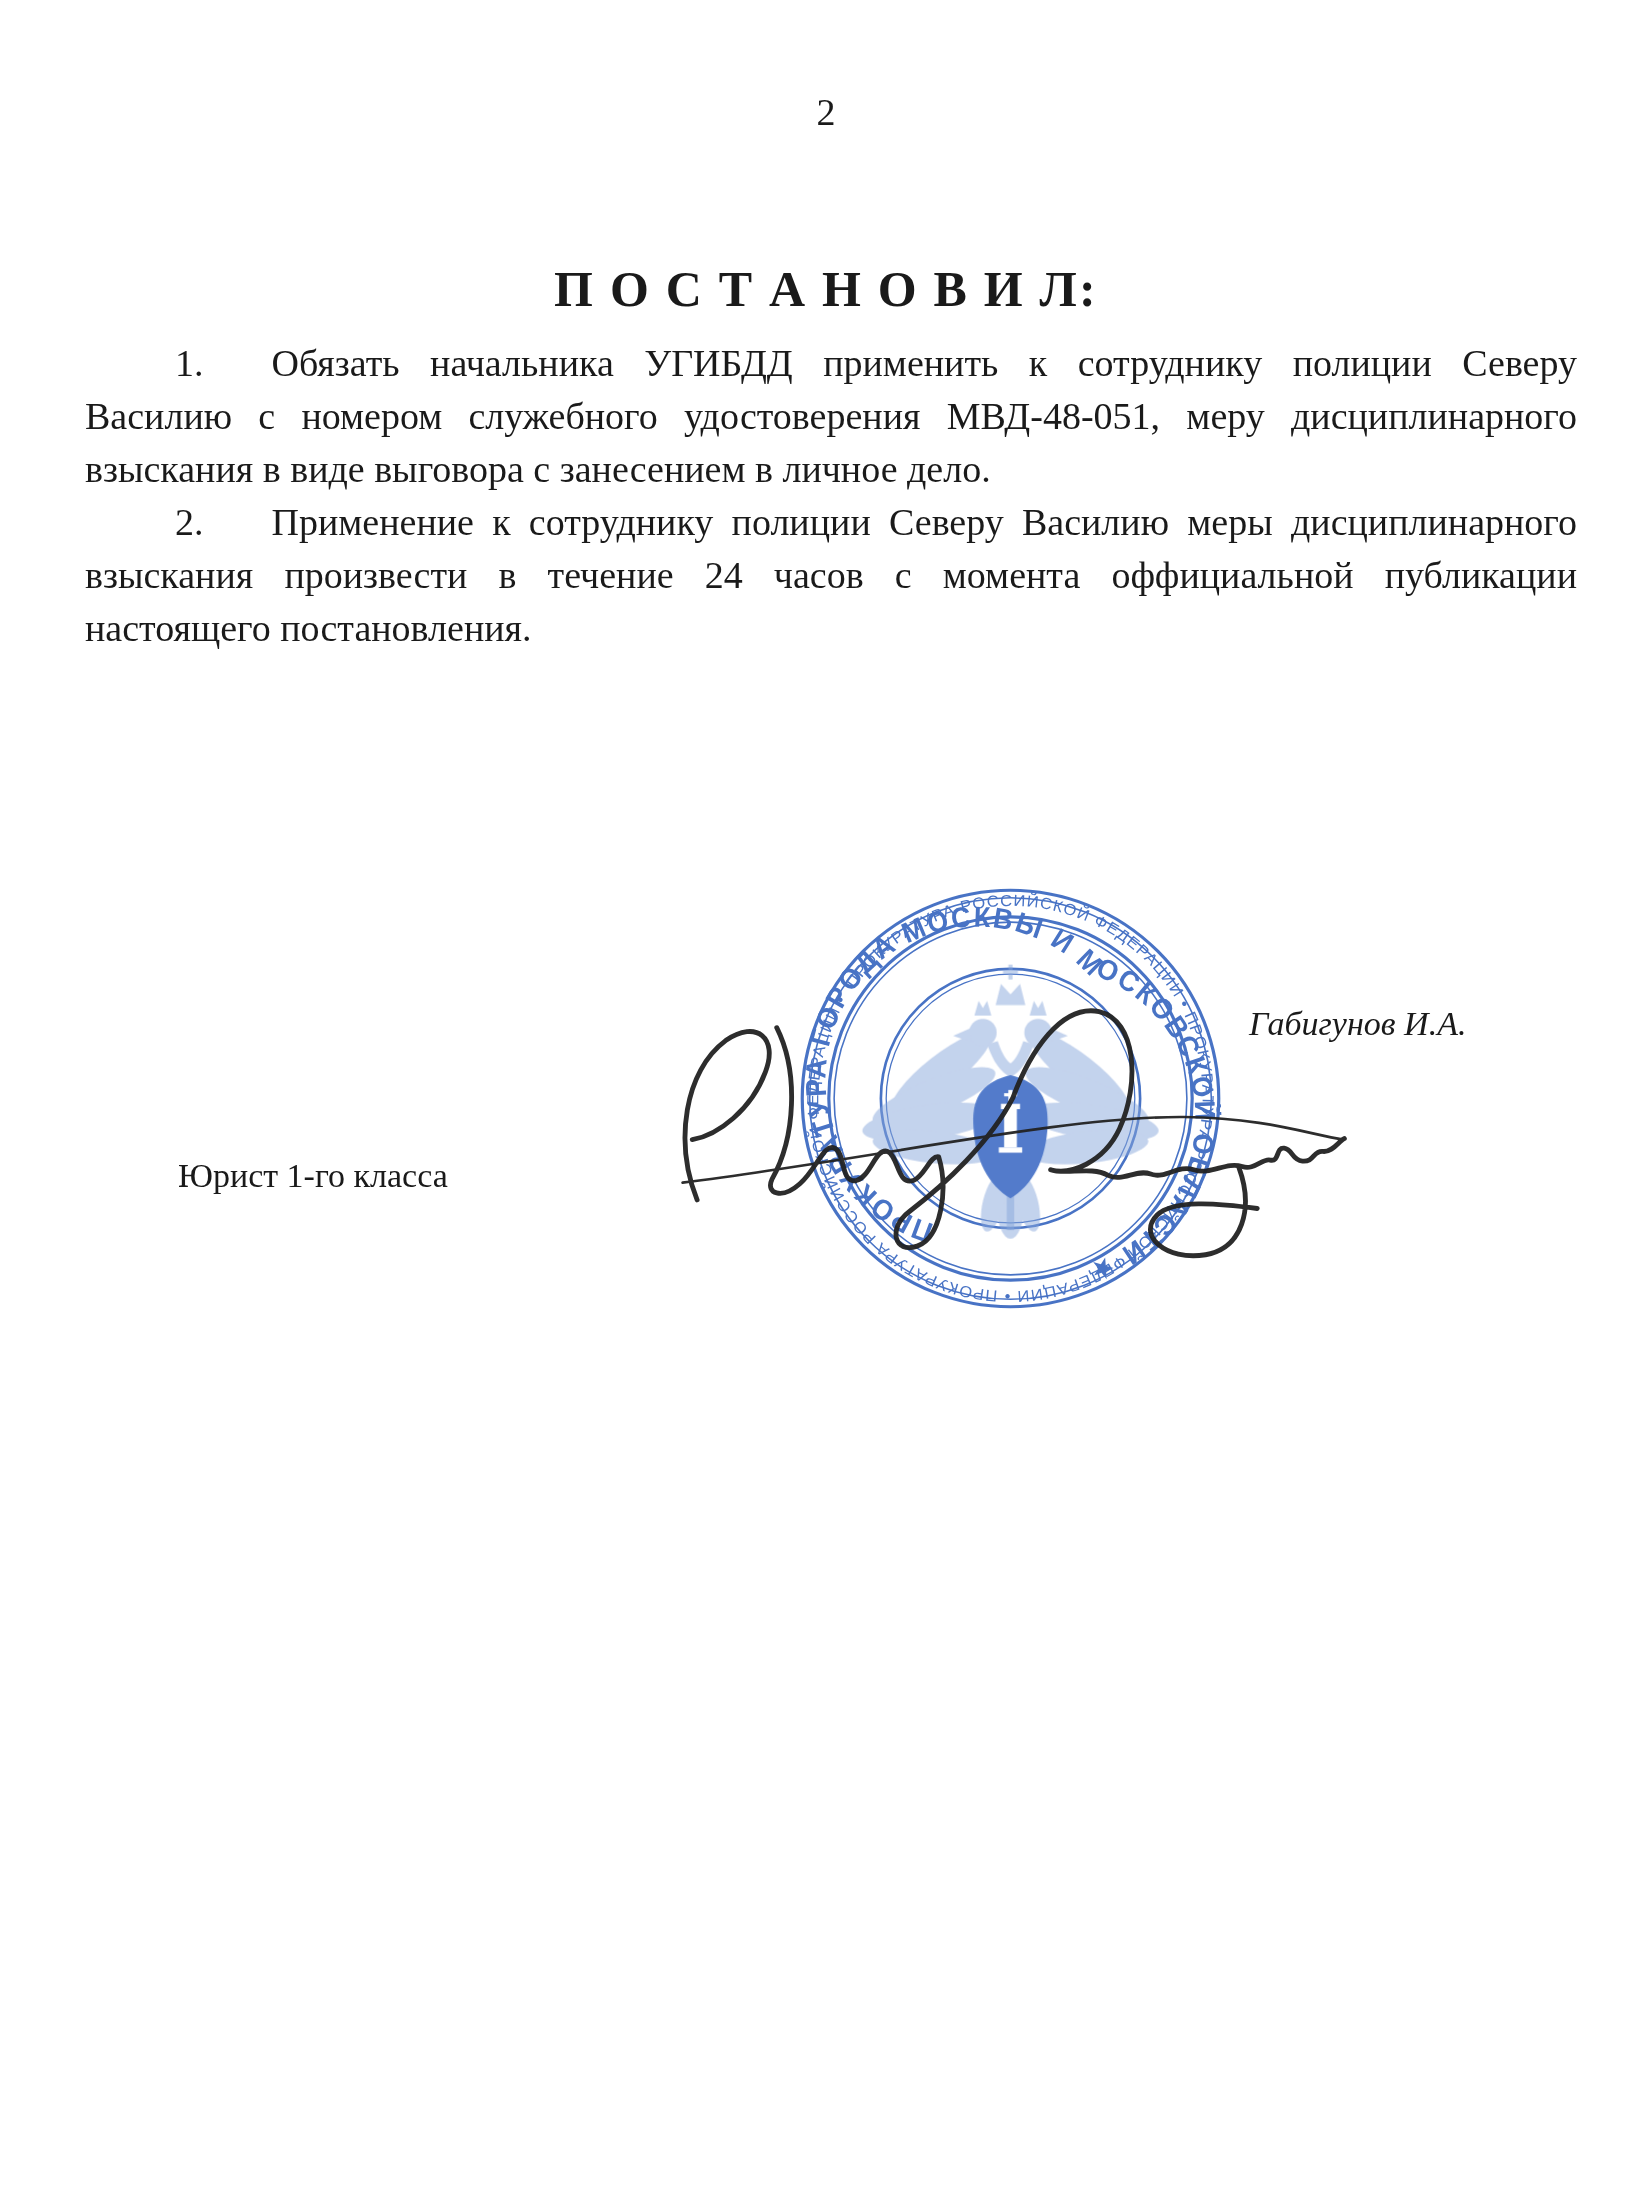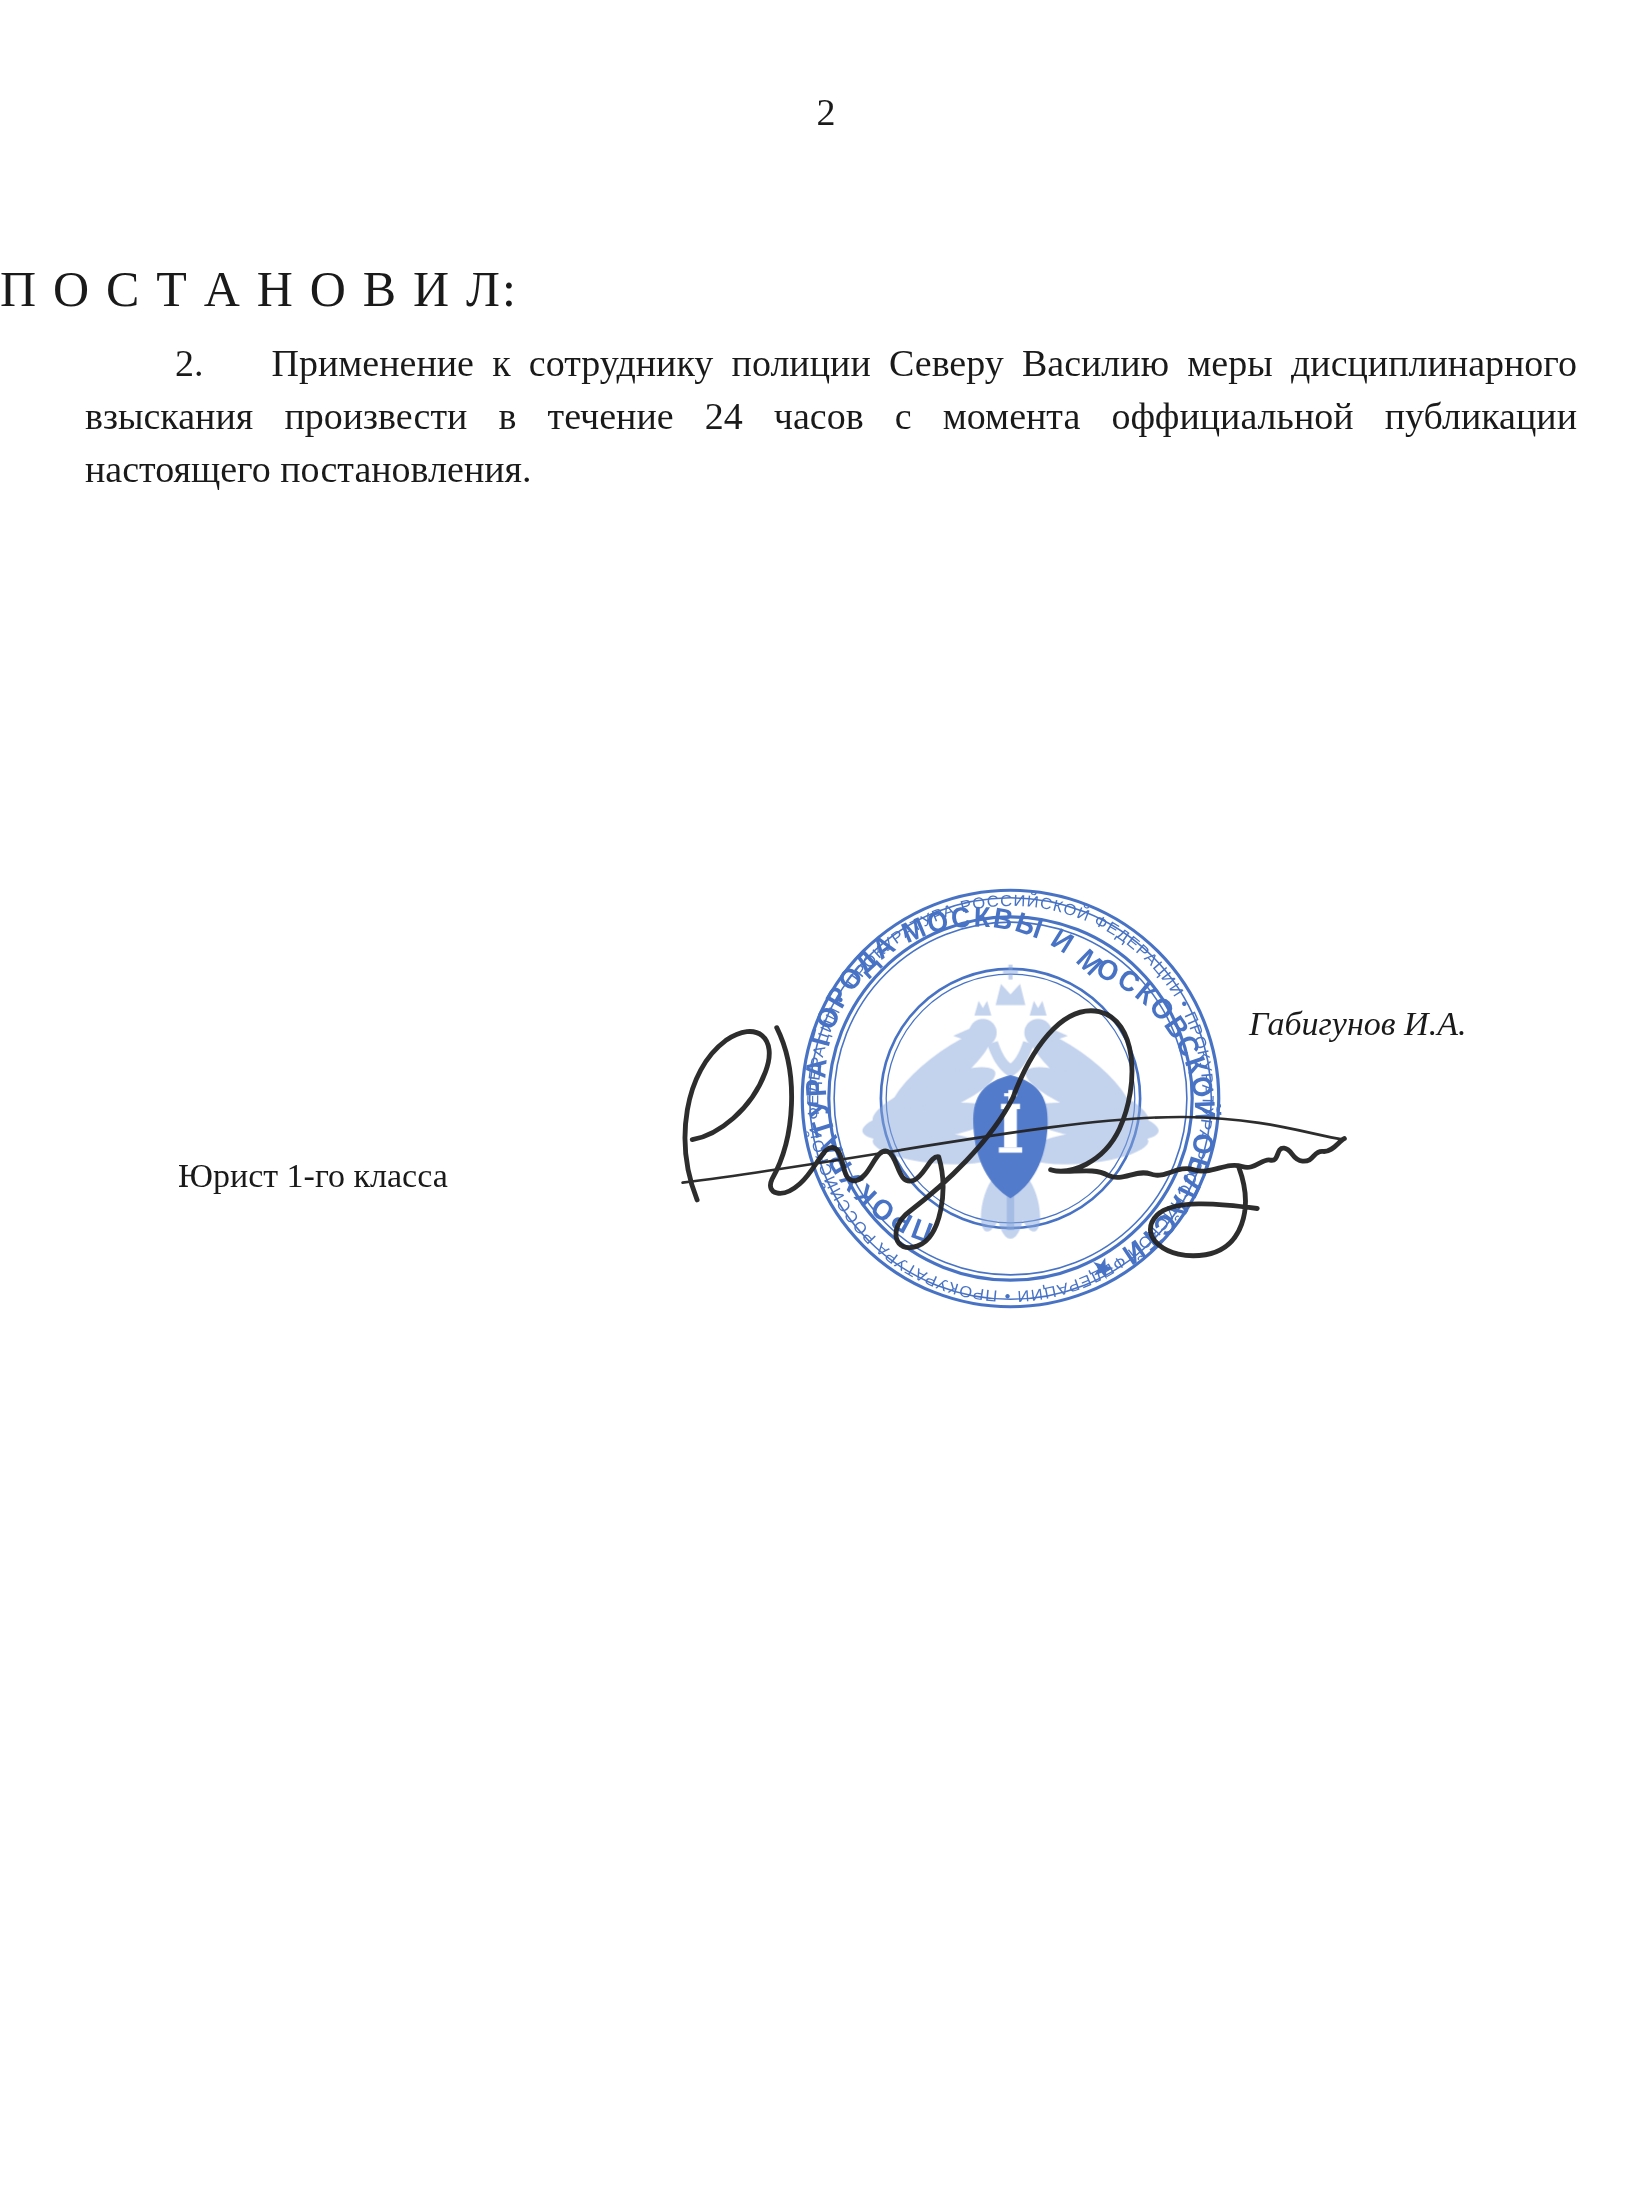--- a/index.html
+++ b/index.html
@@ -10,21 +10,21 @@
     font-family:"Liberation Serif","DejaVu Serif",serif;
     color:#1a1a1a;
     overflow:hidden;
   }
   .page-number{
     position:absolute;top:90px;left:0;width:100%;
     text-align:center;font-size:38px;line-height:1.2;
   }
   .heading{
     position:absolute;top:262px;left:0;width:100%;
-    font-size:50px;font-weight:normal;
+    text-align:center;font-size:50px;font-weight:bold;
     letter-spacing:2.2px;line-height:1.1;
   }
   .body-text{
     position:absolute;left:85px;top:337px;width:1492px;
     font-size:38px;line-height:53px;text-align:justify;
     text-justify:inter-word;
   }
   .body-text p{margin:0;text-indent:90px;}
   .num-gap{display:inline-block;width:68px;}
   .sig-left{
@@ -53,20 +53,21 @@
 </head>
 <body>
 
 <div class="page">
 
   <div class="page-number">2</div>
 
   <div class="heading">П О С Т А Н О В И Л:</div>
 
   <div class="body-text">
+    <p><span>1.</span><span class="num-gap"></span><span>Обязать начальника УГИБДД применить к сотруднику полиции Северу Василию с номером служебного удостоверения МВД-48-051, меру дисциплинарного взыскания в виде выговора с занесением в личное дело.</span></p>
     <p><span>2.</span><span class="num-gap"></span><span>Применение к сотруднику полиции Северу Василию меры дисциплинарного взыскания произвести в течение 24 часов с момента оффициальной публикации настоящего постановления.</span></p>
   </div>
 
 
   <div class="sig-rank">Юрист 1-го класса</div>
 
   <div class="sig-name">Габигунов И.А.</div>
 
   <svg class="stamp" viewBox="0 0 400 400" aria-hidden="true">
     <defs>

